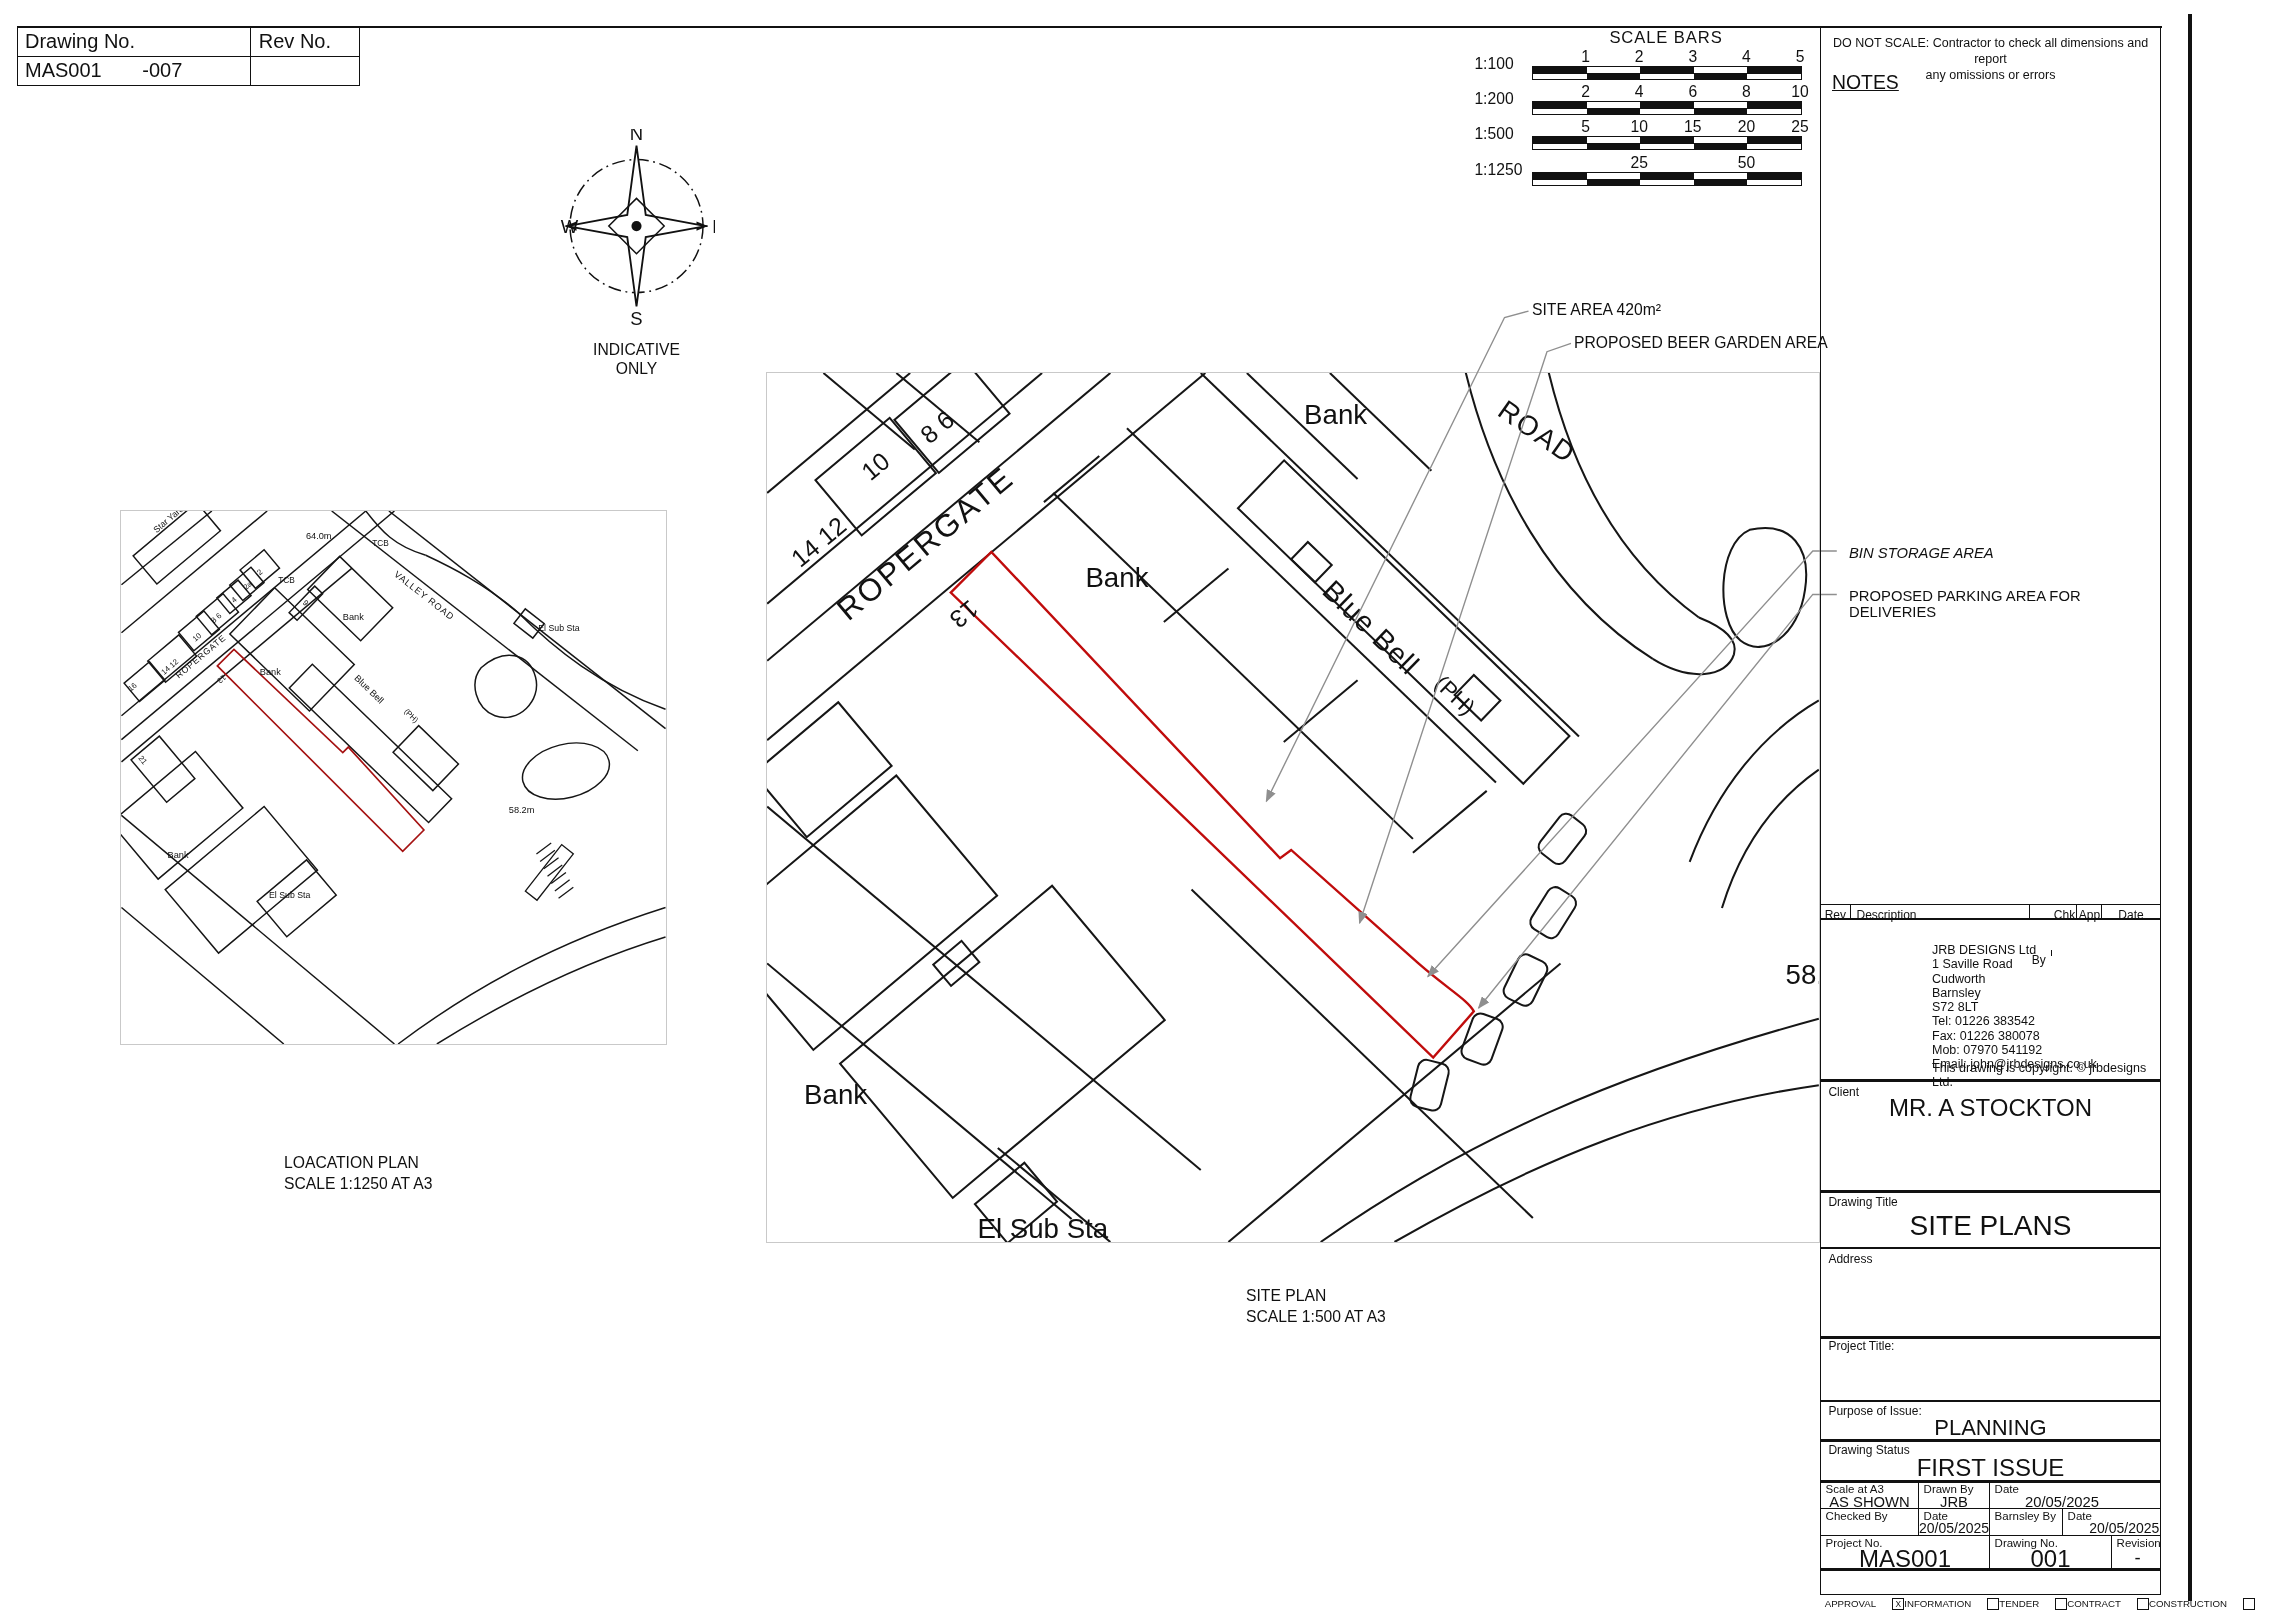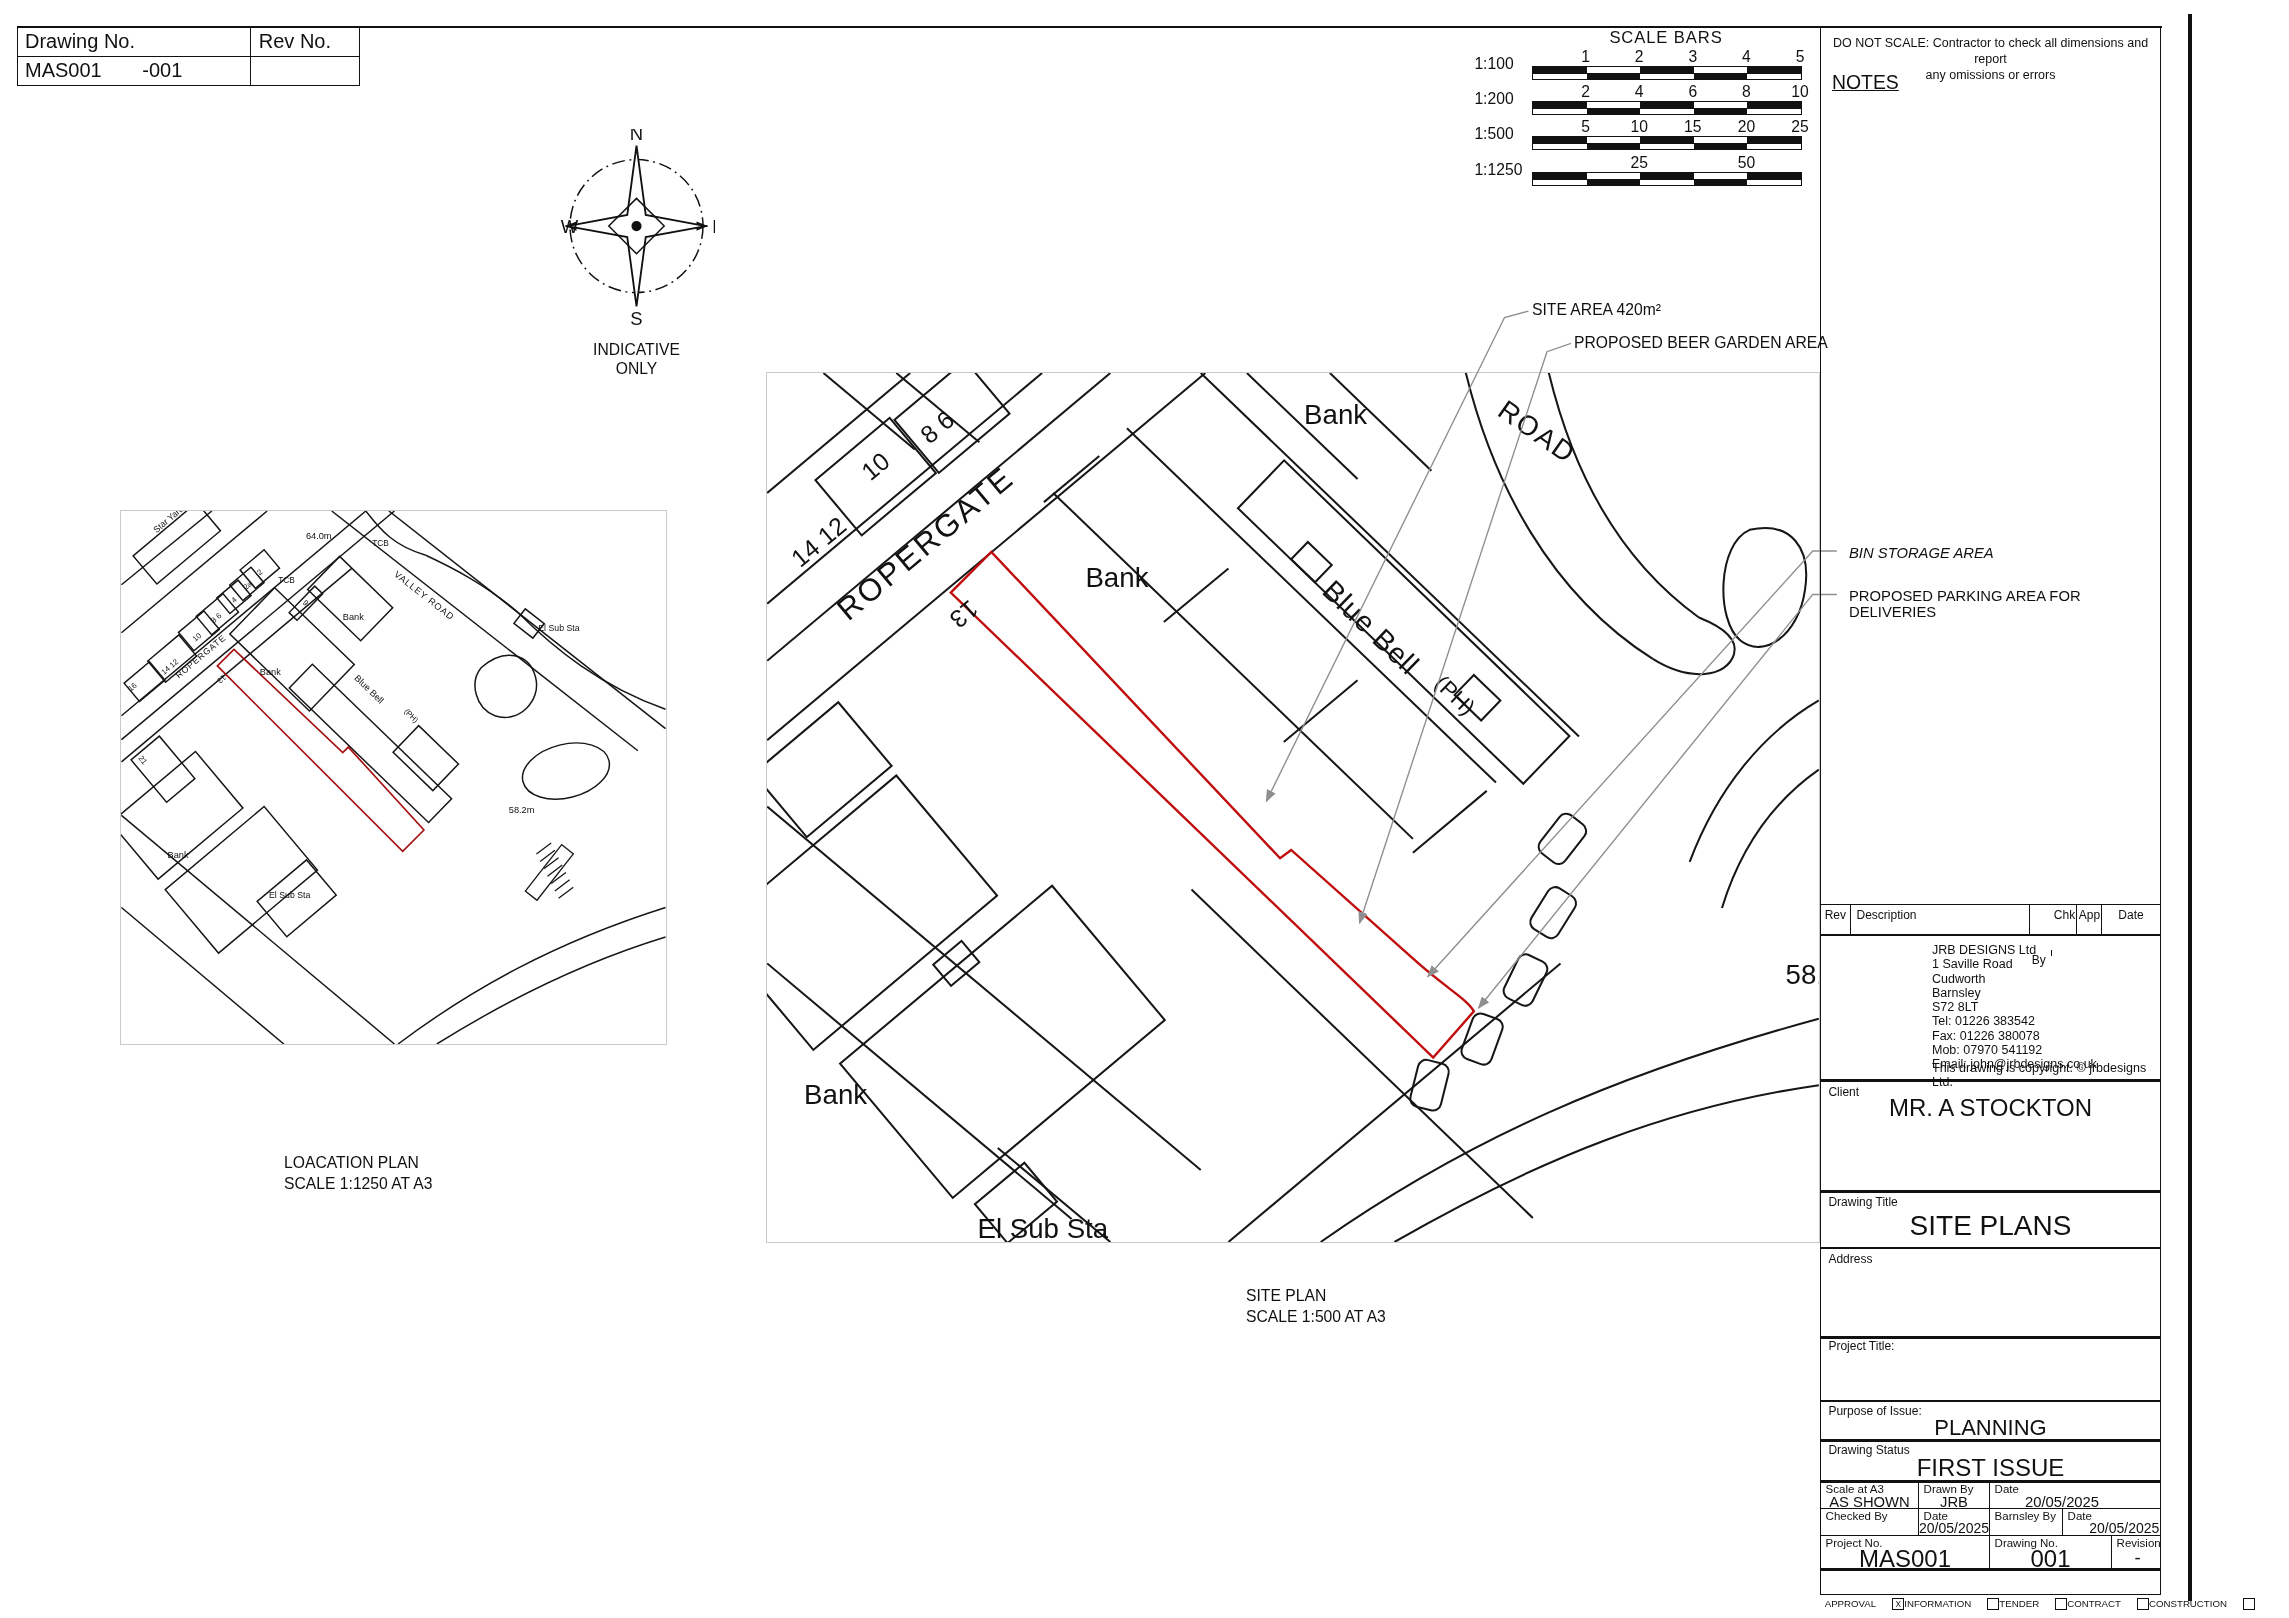--- a/index.html
+++ b/index.html
@@ -51,21 +51,21 @@
   <div class="abs" style="left:2188px;top:14px;width:3.7px;height:1587px;background:#111;"></div>
 
   <div id="hdr-table" class="abs">
     <div class="row hrow">
       <div class="cell c1">Drawing No.</div>
       <div class="cell c2">Rev No.</div>
     </div>
     <div class="row">
       <div class="cell c1">
         <span>MAS001</span>
-        <span style="margin-left:35px;">-001</span>
+        <span style="margin-left:35px;">-007</span>
       </div>
       <div class="cell c2">&nbsp;</div>
     </div>
   </div>
 
   <svg class="abs" style="left:558px;top:129px;" width="157" height="208" viewBox="0 0 170 225">
     <circle cx="85" cy="105" r="72" fill="none" stroke="#111" stroke-width="1.6" stroke-dasharray="14 5 2 5"></circle>
     <line x1="8" y1="105" x2="162" y2="105" stroke="#111" stroke-width="2"></line>
     <polygon points="8,105 20,100 20,110" fill="#111"></polygon>
     <polygon points="162,105 150,100 150,110" fill="#111"></polygon>
@@ -387,21 +387,21 @@
   <div id="panel" class="abs">
     <div class="pcenter" style="top:9.2px;font-size:12.5px;line-height:15.7px;">
       <div>DO NOT SCALE: Contractor to check all dimensions and report</div>
       <div>any omissions or errors</div>
     </div>
     <div class="abs" style="left:11px;top:44px;font-size:19.4px;text-decoration:underline;">NOTES</div>
 
     <div class="abs" style="left:28px;top:518px;font-size:14.8px;font-style:italic;">BIN STORAGE AREA</div>
     <div class="abs" style="left:28px;top:561px;font-size:14.8px;">PROPOSED PARKING AREA FOR DELIVERIES</div>
 
-    <div class="abs" style="left:0;top:877px;width:100%;height:32px;border-top:0.9px solid #111;border-bottom:2.8px solid #111;box-sizing:border-box;display:flex;font-size:12px;">
+    <div class="abs" style="left:0;top:877px;width:100%;height:16px;border-top:0.9px solid #111;border-bottom:2.8px solid #111;box-sizing:border-box;display:flex;font-size:12px;">
       <span style="width:30px;border-right:0.9px solid #111;padding:2.8px 3.7px;box-sizing:border-box;">Rev</span>
       <span style="width:179px;border-right:0.9px solid #111;padding:2.8px 5.5px;box-sizing:border-box;">Description</span>
       <span style="width:22px;border-right:0.9px solid #111;padding:2.8px 1.8px;box-sizing:border-box;margin-top:45px;">By</span>
       <span style="width:25px;border-right:0.9px solid #111;padding:2.8px 1.8px;box-sizing:border-box;">Chk</span>
       <span style="width:25px;border-right:0.9px solid #111;padding:2.8px 1.8px;box-sizing:border-box;">App</span>
       <span style="flex:1;padding:2.8px 1.8px;text-align:center;">Date</span>
     </div>
 
     <div class="abs company" style="left:111px;top:916px;">
       <div>JRB DESIGNS Ltd</div>

